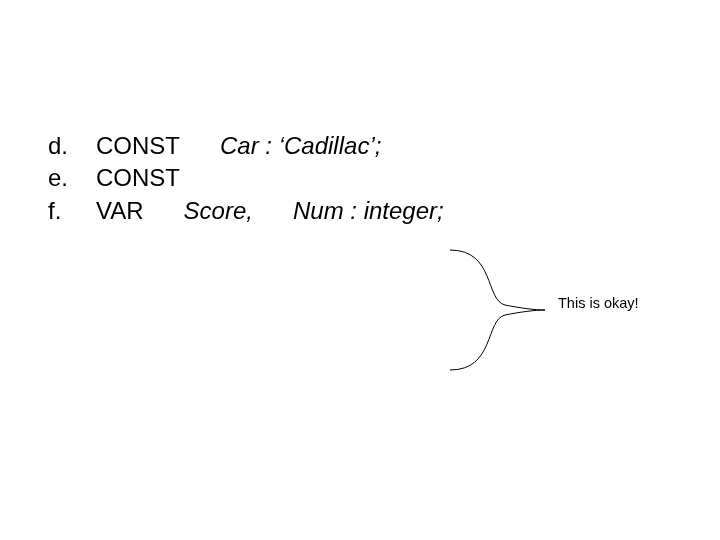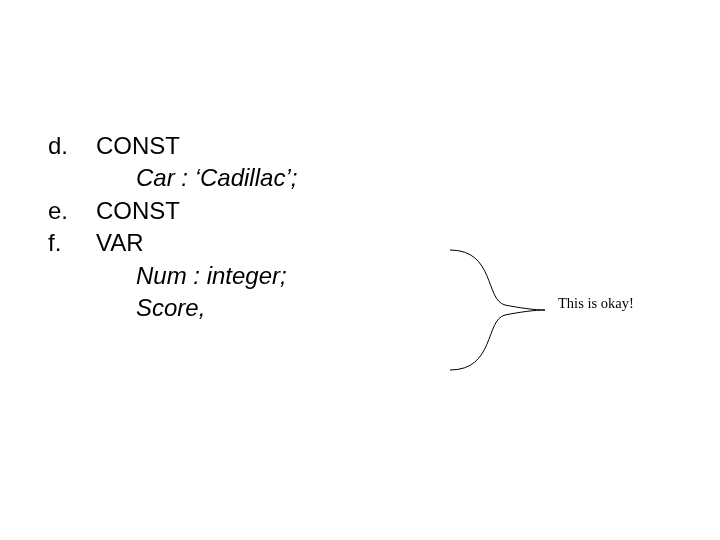--- a/index.html
+++ b/index.html
@@ -25,32 +25,32 @@
   }
   .item {
     display: flex;
   }
   .marker {
     width: 48px;
     flex-shrink: 0;
   }
   .body {
     display: flex;
-    flex-direction: column;
+    flex-direction: row;
   }
   .indent {
     padding-left: 40px;
     font-style: italic;
   }
   .annotation {
     position: absolute;
     left: 558px;
     top: 295px;
     font-size: 14.5px;
-    font-family: Liberation Serif, serif;
+    font-family: Liberation Sans, sans-serif;
   }
   .brace {
     position: absolute;
     left: 440px;
     top: 245px;
   }
 </style>
 </head>
 <body>
 
@@ -70,22 +70,22 @@
       <div class="marker">e.</div>
       <div class="body">
         <div>CONST</div>
       </div>
     </div>
 
     <div class="item">
       <div class="marker">f.</div>
       <div class="body">
         <div>VAR</div>
+        <div class="indent">Score,</div>
         <div class="indent">Num : integer;</div>
-        <div class="indent">Score,</div>
       </div>
     </div>
 
   </div>
 
   <svg class="brace" width="110" height="130" viewBox="0 0 110 130">
     <path d="M 10 5
              C 55 5, 45 55, 65 60
              C 80 63, 95 65, 105 65
              C 95 65, 80 67, 65 70

